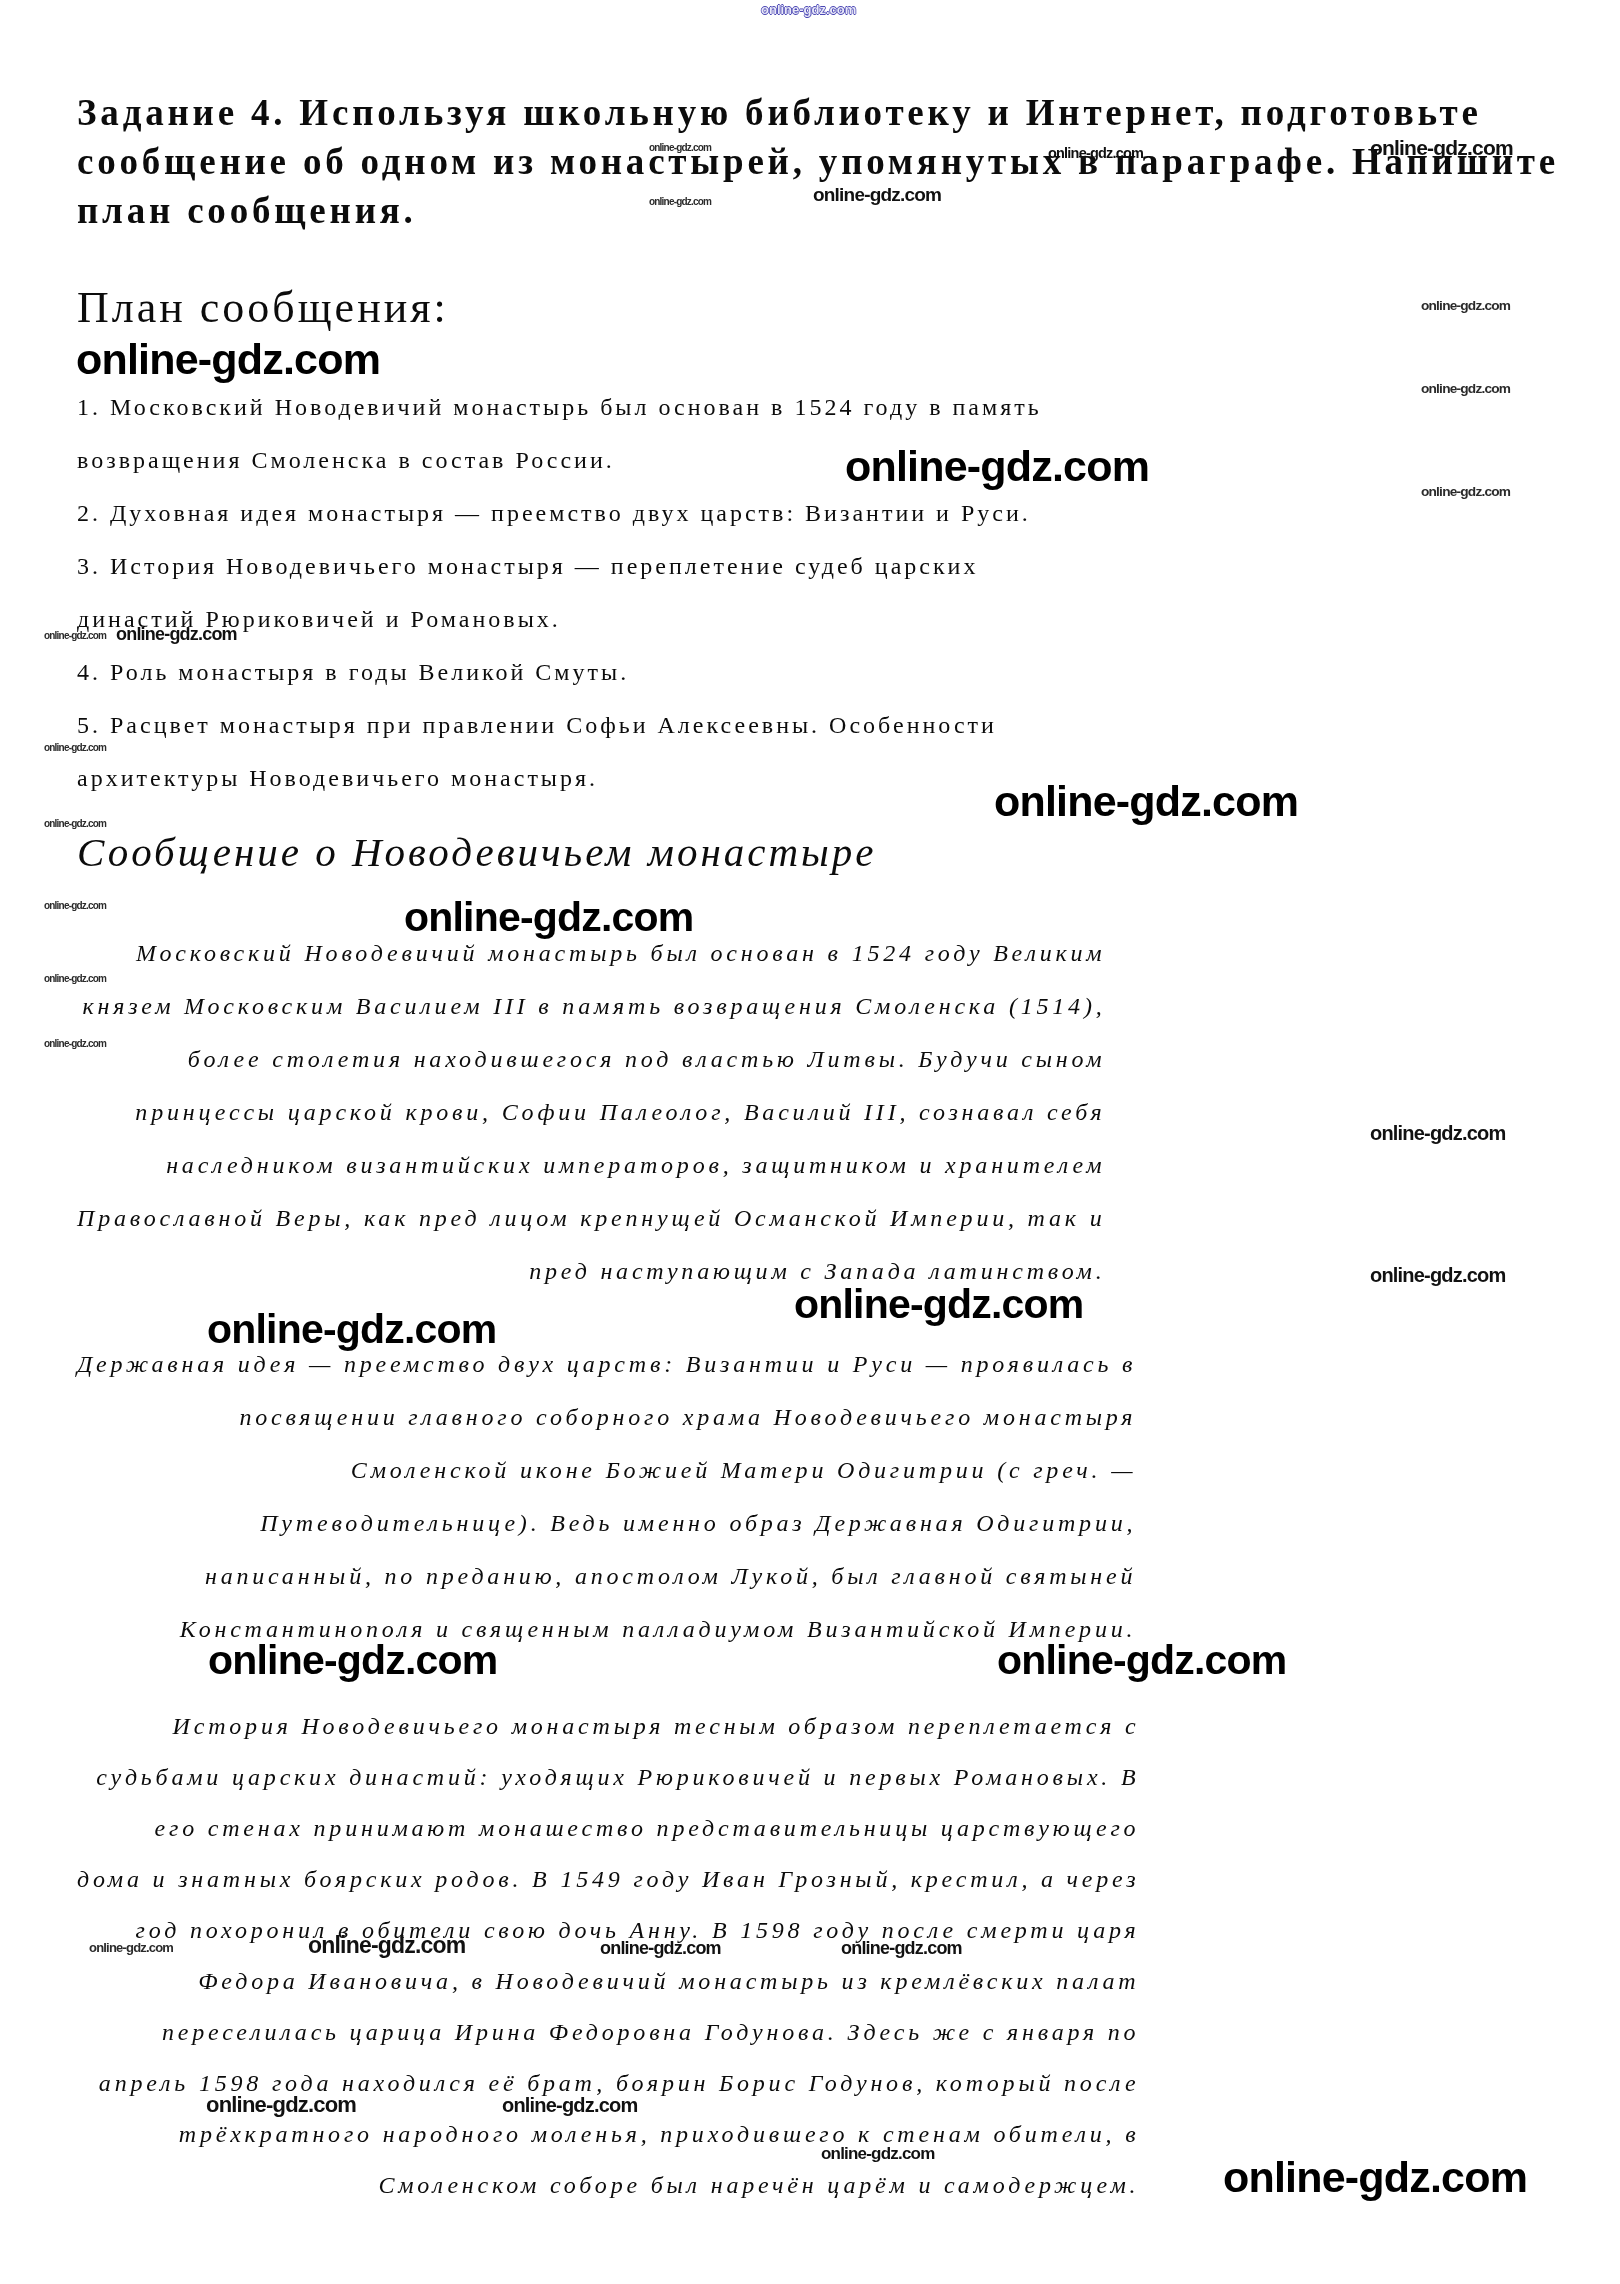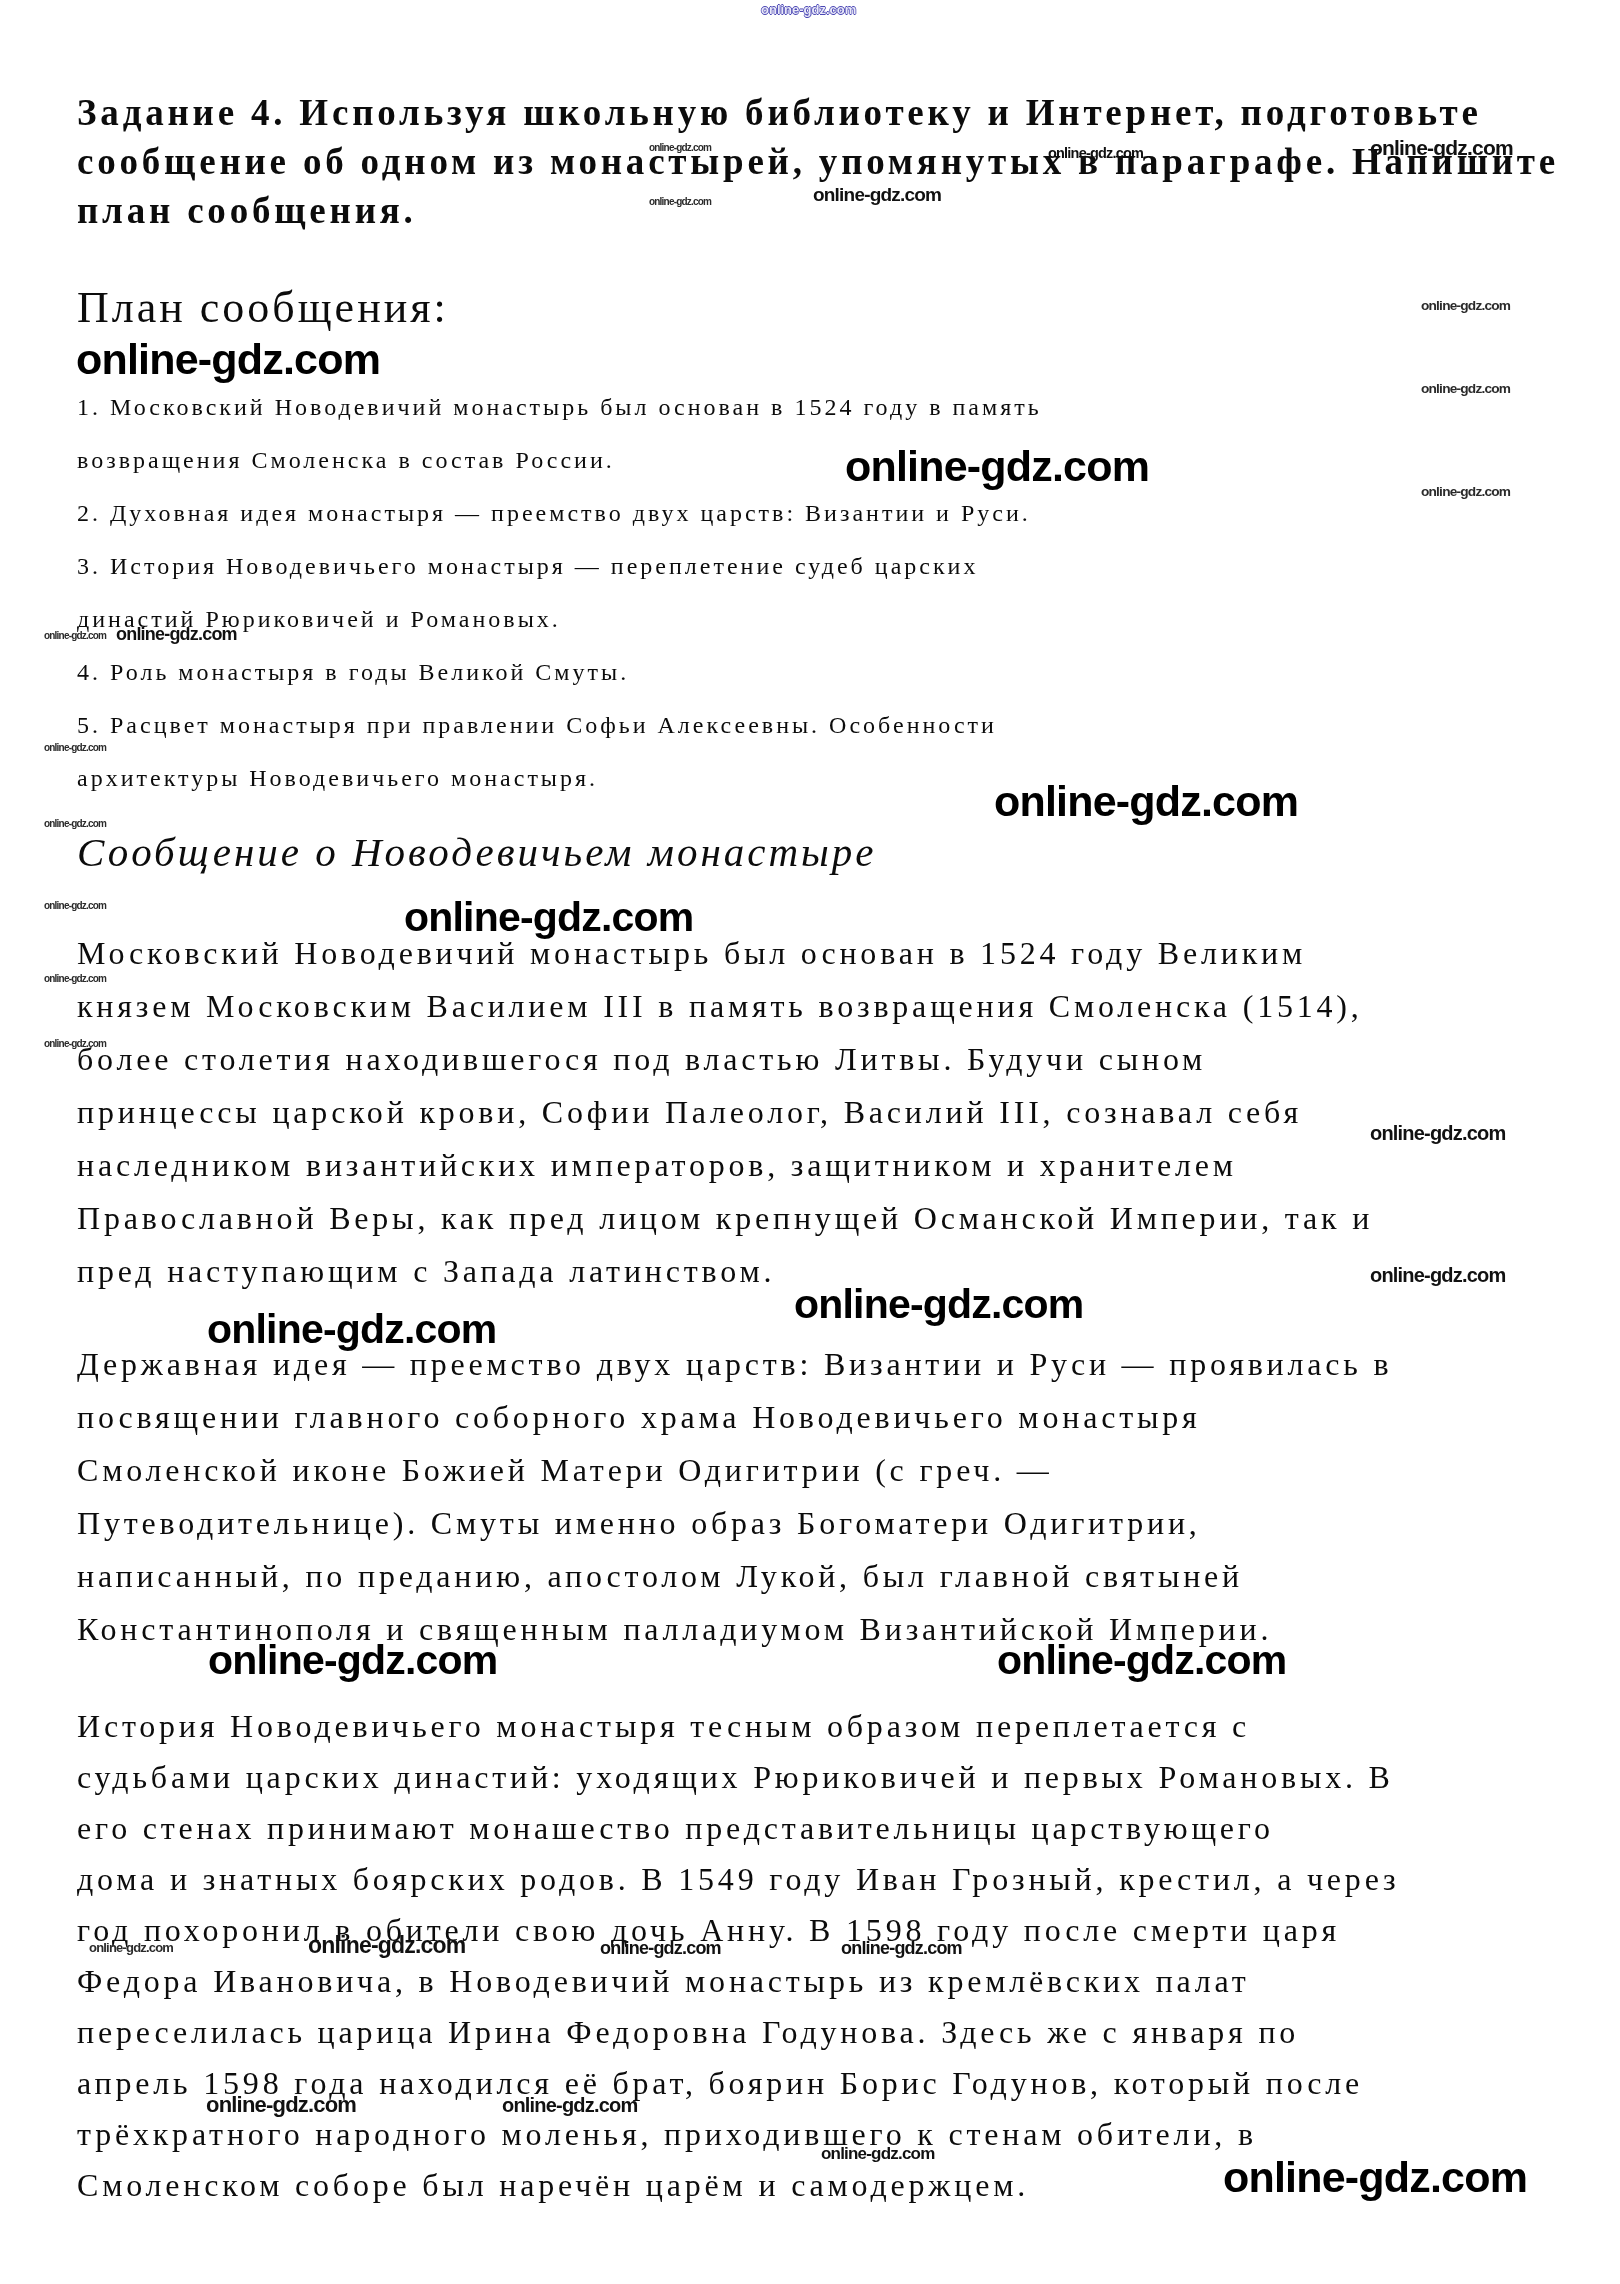--- a/index.html
+++ b/index.html
@@ -35,23 +35,25 @@
     letter-spacing: 3px;
   }
   #report-title {
     top: 830px;
     font-style: italic;
     font-size: 41px;
     line-height: 44px;
     letter-spacing: 3px;
   }
   #para1, #para2, #para3 {
-    font-size: 32px;
+    font-style: italic;
+    font-size: 24px;
     line-height: 53px;
     letter-spacing: 3.8px;
+    text-align: right;
   }
   #para1 { top: 927px; }
   #para2 { top: 1338px; }
   #para3 { top: 1701px; line-height: 51px; }
 
   .wm {
     position: absolute;
     font-family: "Liberation Sans", sans-serif;
     font-weight: bold;
     white-space: nowrap;
@@ -93,21 +95,21 @@
       <div class="tline">более столетия находившегося под властью Литвы. Будучи сыном</div>
       <div class="tline">принцессы царской крови, Софии Палеолог, Василий III, сознавал себя</div>
       <div class="tline">наследником византийских императоров, защитником и хранителем</div>
       <div class="tline">Православной Веры, как пред лицом крепнущей Османской Империи, так и</div>
       <div class="tline">пред наступающим с Запада латинством.</div>
     </div>
   <div id="para2" class="tblock">
       <div class="tline">Державная идея — преемство двух царств: Византии и Руси — проявилась в</div>
       <div class="tline">посвящении главного соборного храма Новодевичьего монастыря</div>
       <div class="tline">Смоленской иконе Божией Матери Одигитрии (с греч. —</div>
-      <div class="tline">Путеводительнице). Смуты именно образ Богоматери Одигитрии,</div>
+      <div class="tline">Путеводительнице). Ведь именно образ Державная Одигитрии,</div>
       <div class="tline">написанный, по преданию, апостолом Лукой, был главной святыней</div>
       <div class="tline">Константинополя и священным палладиумом Византийской Империи.</div>
     </div>
   <div id="para3" class="tblock">
       <div class="tline">История Новодевичьего монастыря тесным образом переплетается с</div>
       <div class="tline">судьбами царских династий: уходящих Рюриковичей и первых Романовых. В</div>
       <div class="tline">его стенах принимают монашество представительницы царствующего</div>
       <div class="tline">дома и знатных боярских родов. В 1549 году Иван Грозный, крестил, а через</div>
       <div class="tline">год похоронил в обители свою дочь Анну. В 1598 году после смерти царя</div>
       <div class="tline">Федора Ивановича, в Новодевичий монастырь из кремлёвских палат</div>

